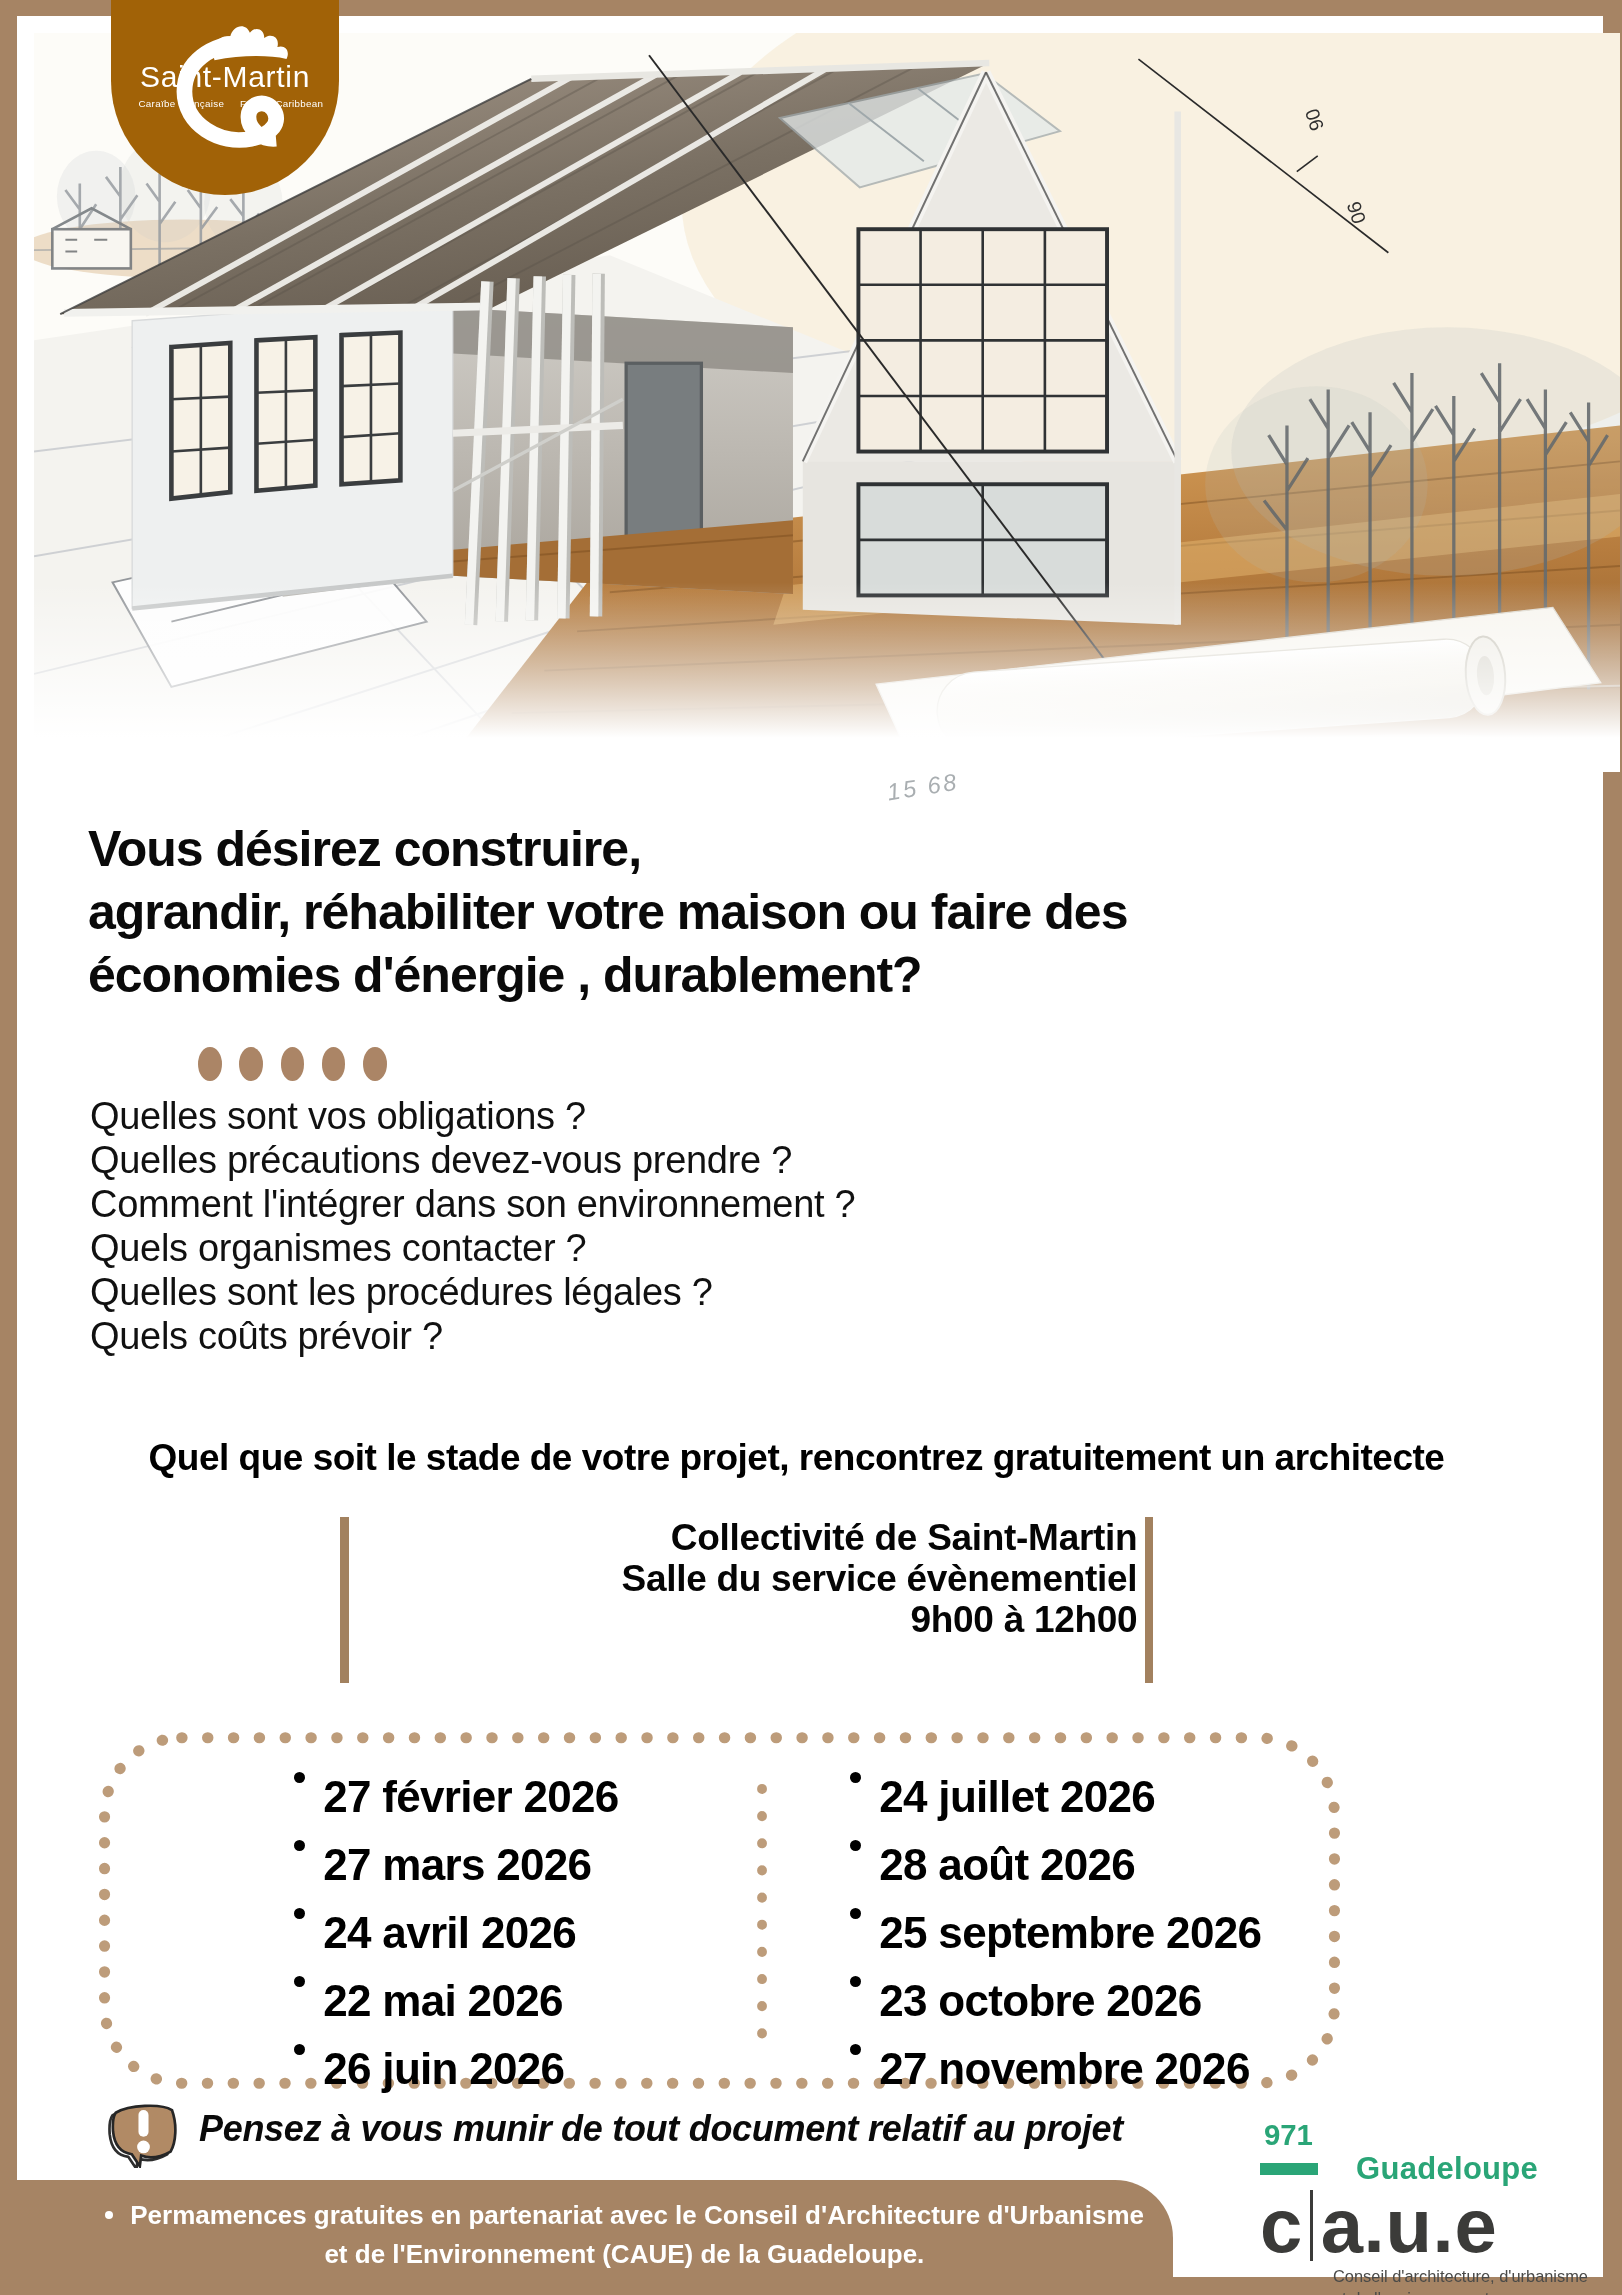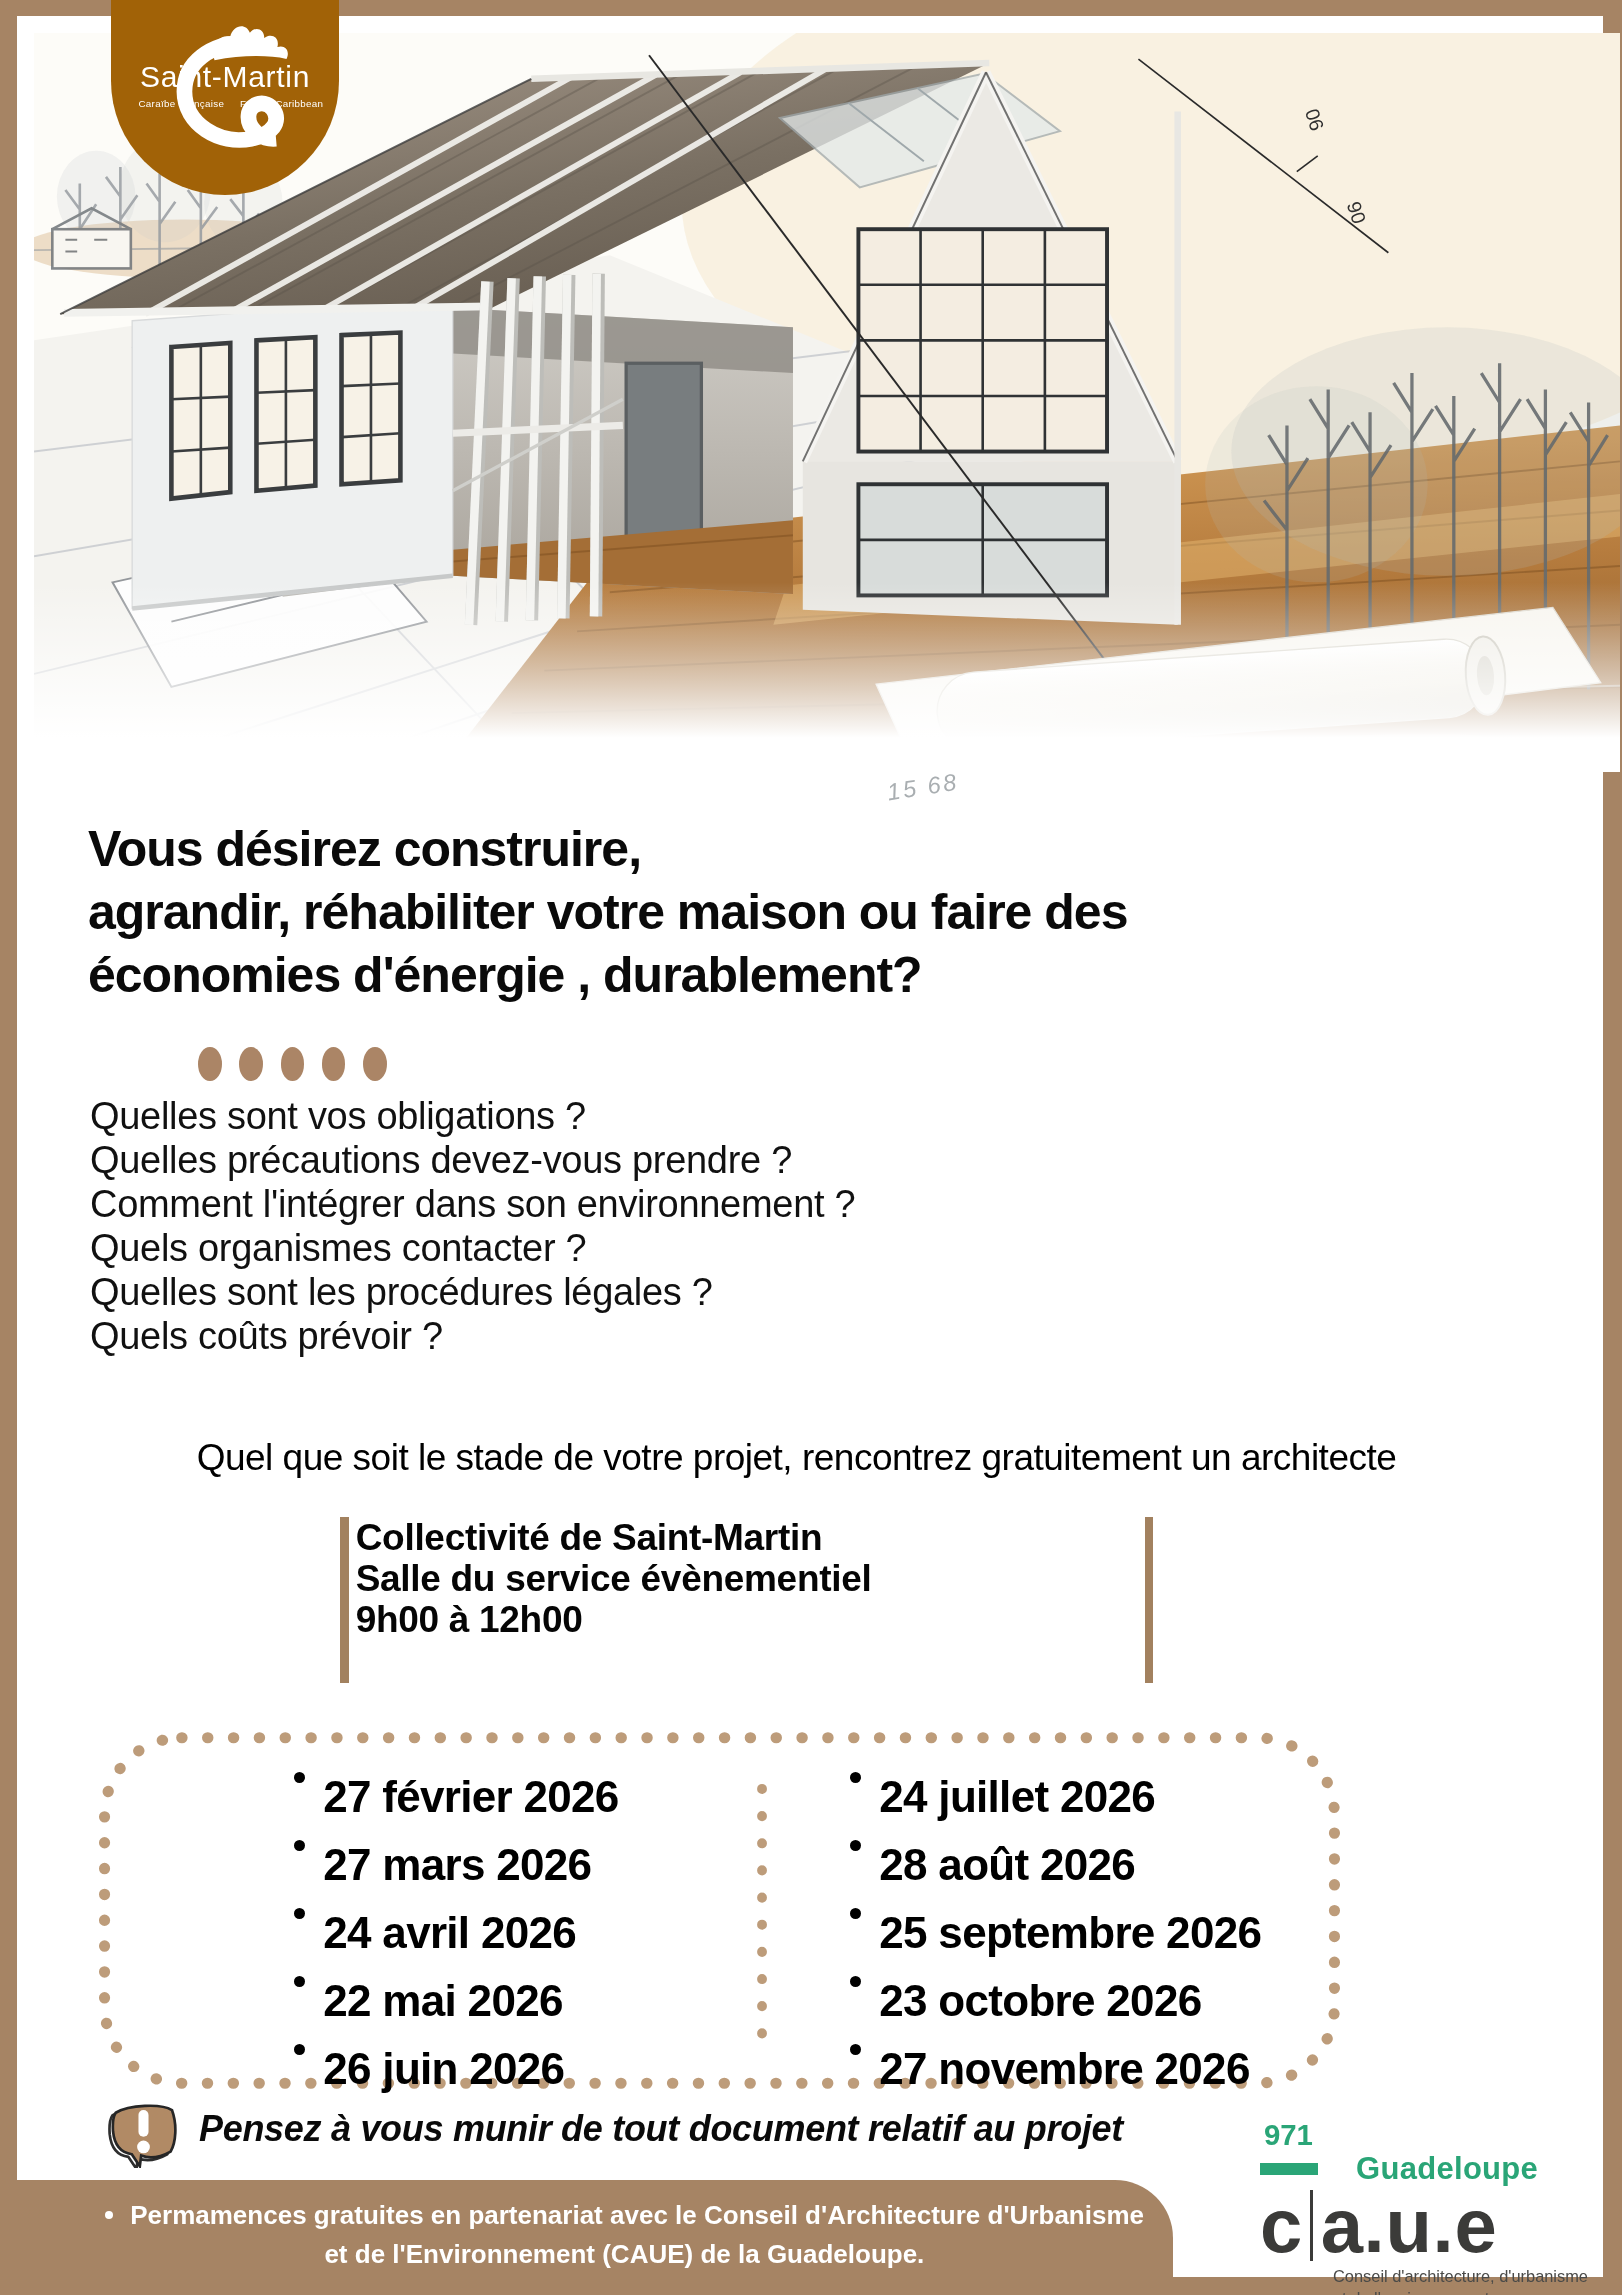--- a/index.html
+++ b/index.html
@@ -32,28 +32,28 @@
   .accent-dots{position:absolute;left:198px;top:1047px;display:flex;gap:17.7px;}
   .accent-dots span{width:23.6px;height:34px;border-radius:50%;background:#ab8566;}
 
   
   .questions{position:absolute;left:90px;top:1094px;color:#111111;font-size:38px;
     line-height:44px;letter-spacing:-0.3px;font-weight:400;}
   .questions p{margin:0;}
 
   
   .cta{position:absolute;left:0;top:1437px;width:1593px;text-align:center;color:#000000;
-    font-size:37px;font-weight:400;letter-spacing:-0.5px;}
+    font-size:37px;font-weight:700;letter-spacing:-0.5px;}
 
   
   .venue{position:absolute;left:340px;top:1517px;width:813px;height:166px;}
   .venue .bar{position:absolute;top:0;bottom:0;width:8.5px;background:#a2815f;}
   .venue .bar.left{left:0;}
   .venue .bar.right{right:0;}
-  .venue .lines{position:absolute;left:15.7px;right:15.7px;top:0;text-align:left;color:#050505;
+  .venue .lines{position:absolute;left:15.7px;right:15.7px;top:0;text-align:right;color:#050505;
     font-size:37px;font-weight:700;line-height:41px;letter-spacing:-0.3px;}
 
   
   .dates-box{position:absolute;left:98px;top:1731px;width:1243px;height:359px;}
   .dates-box > svg{position:absolute;inset:0;width:100%;height:100%;}
   .dates-col{position:absolute;top:41px;}
   .dates-col.left{left:196px;}
   .dates-col.right{left:752px;}
   .date-row{display:flex;align-items:flex-start;height:68px;}
   .date-row .b{width:11px;height:11px;border-radius:50%;background:#000000;margin-right:18.3px;flex:none;}

